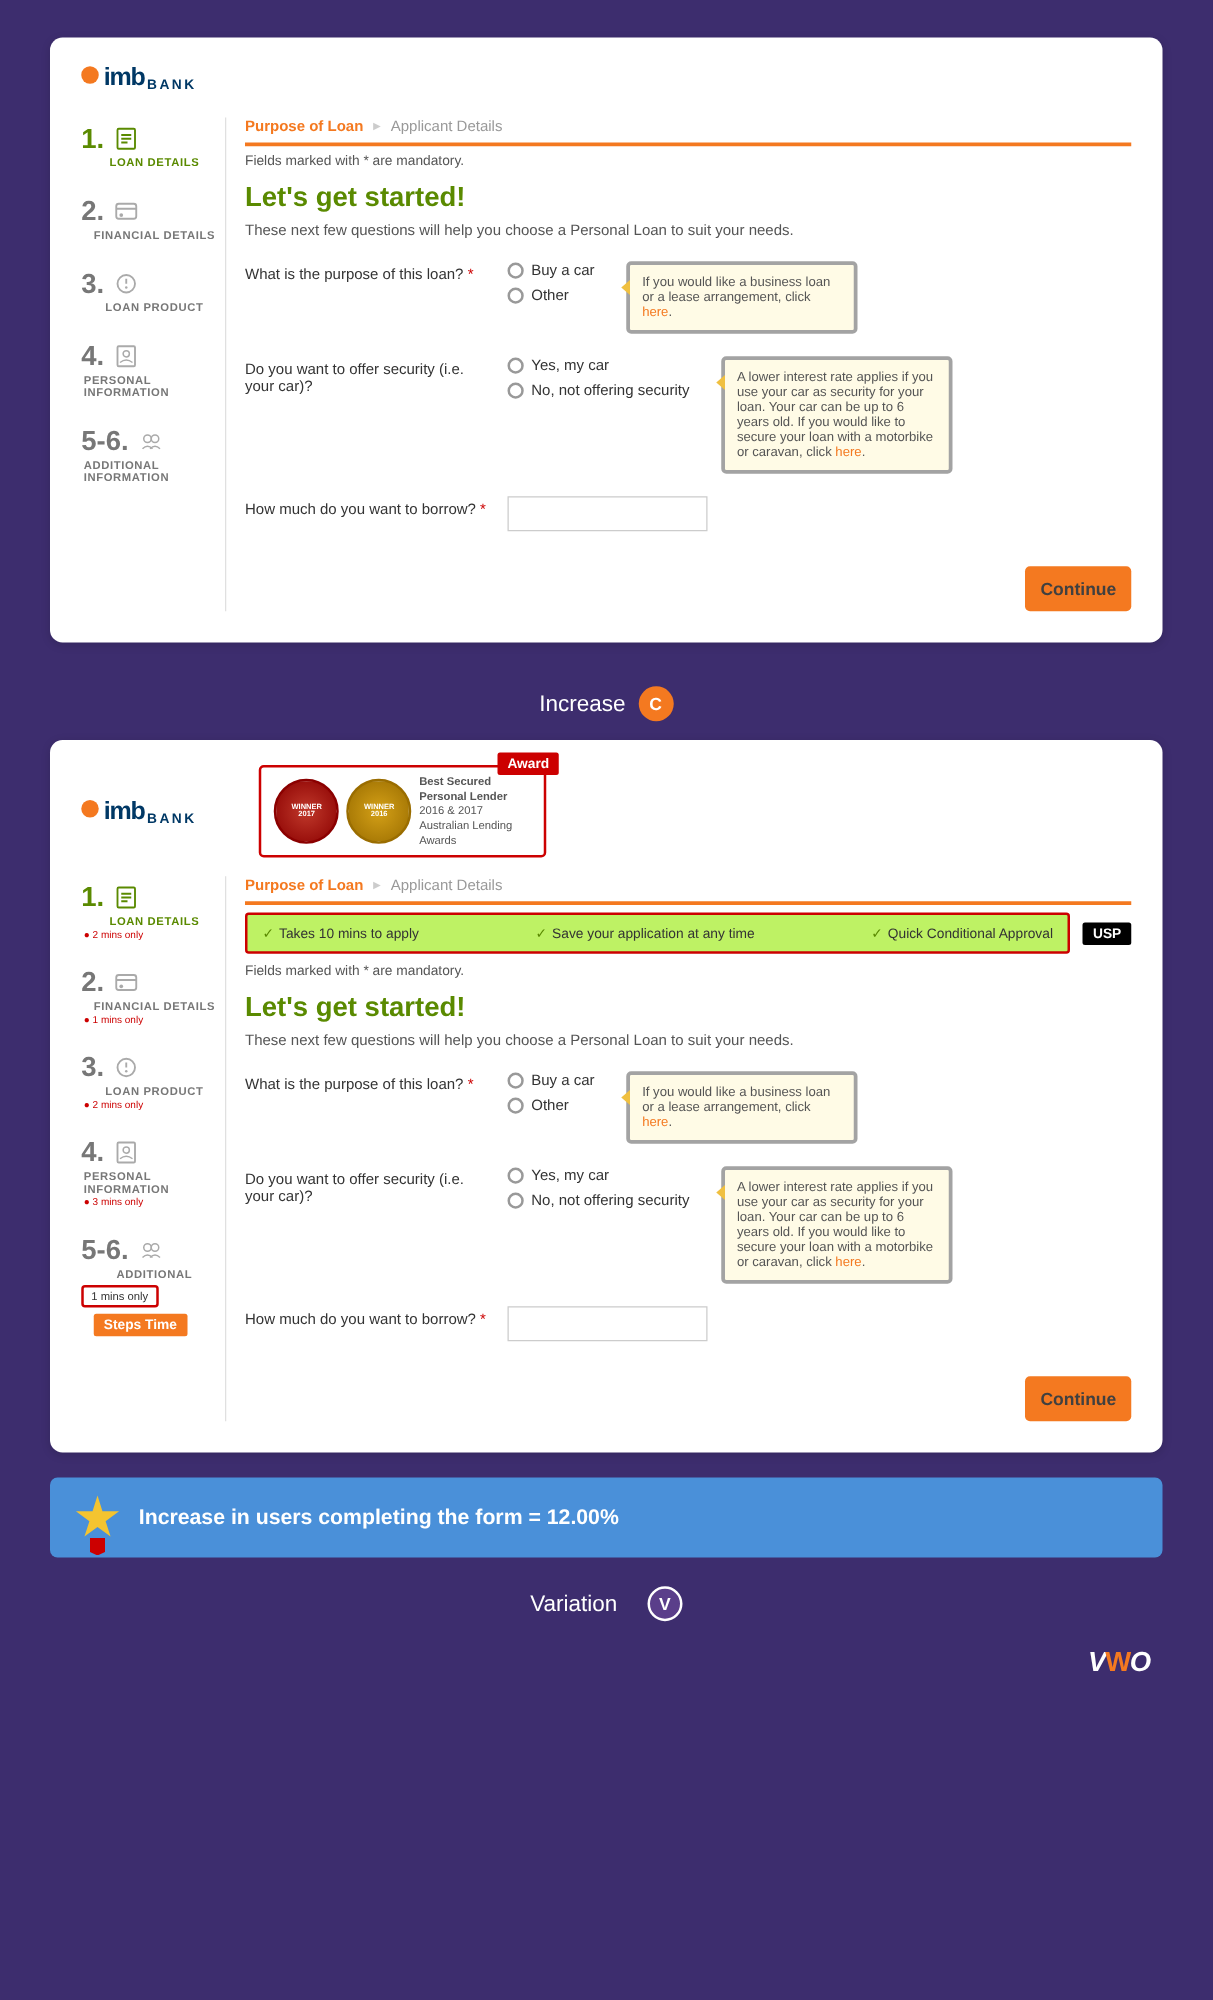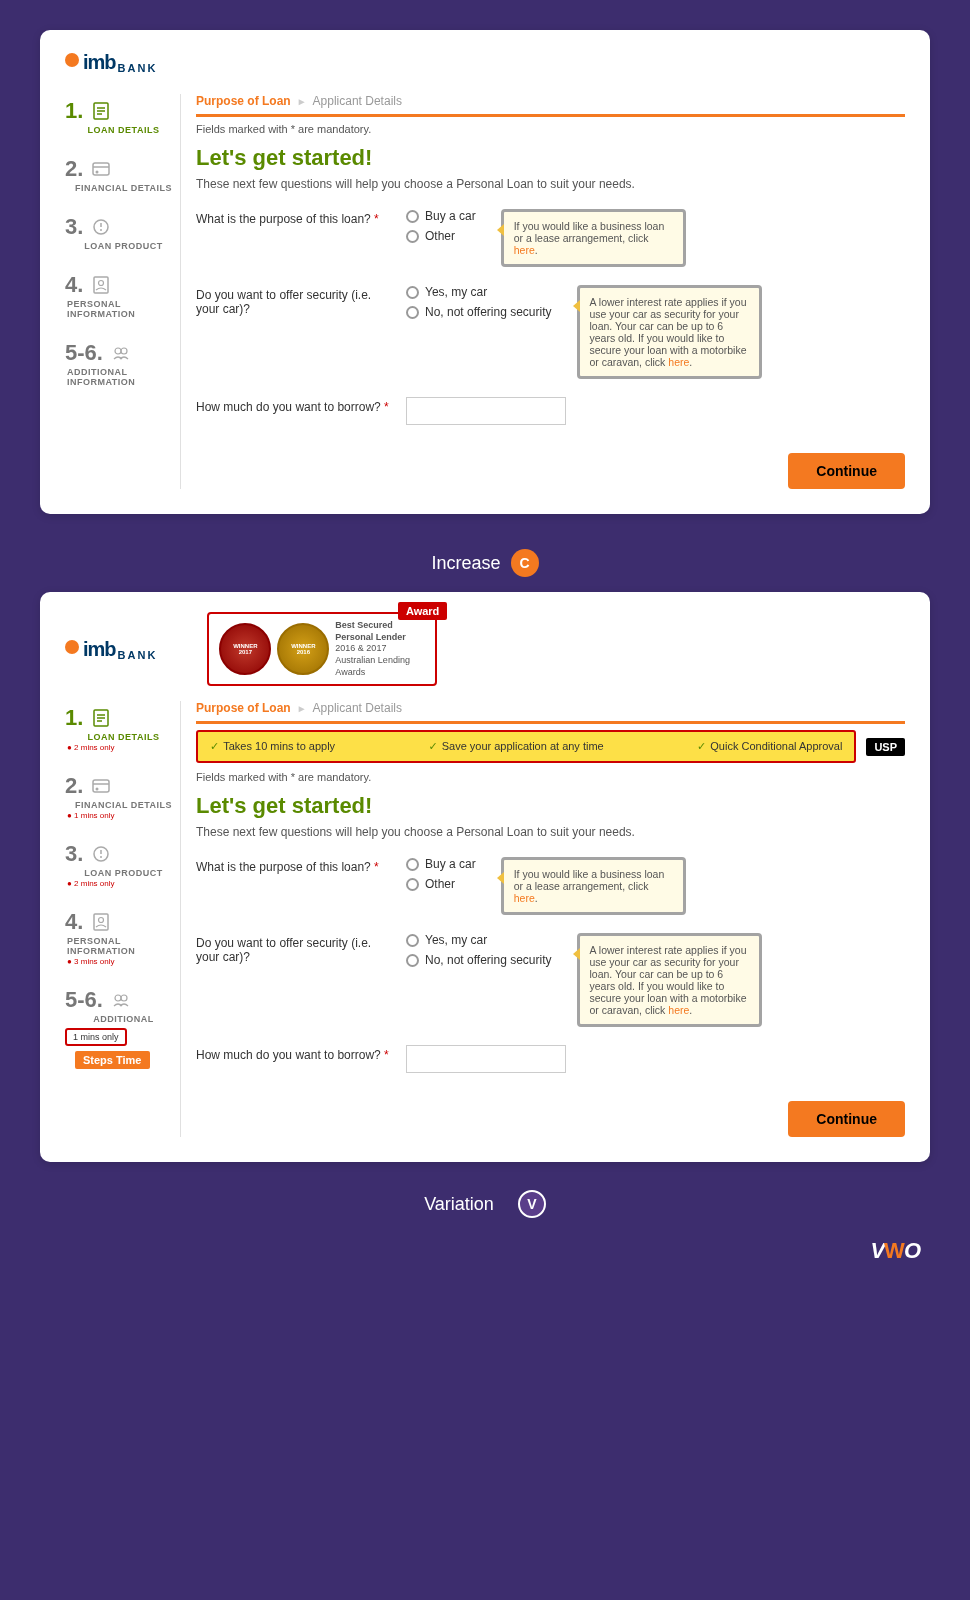--- a/index.html
+++ b/index.html
@@ -165,21 +165,21 @@
       margin-bottom: 10px;
     }
 
     .usp-bar {
       border: 2px solid #c00;
       border-radius: 3px;
       padding: 8px 12px;
       display: flex;
       justify-content: space-between;
       margin-bottom: 10px;
-      background: #fde047;
+      background: #bef264;
     }
 
     .usp-item {
       font-size: 11px;
       color: #333;
     }
 
     .usp-check {
       color: #5a8a00;
       margin-right: 4px;
@@ -270,23 +270,23 @@
     .text-input {
       border: 1px solid #ccc;
       padding: 5px 8px;
       width: 160px;
       font-size: 12px;
       height: 28px;
     }
 
     .continue-btn {
       background: #f47920;
-      color: #000000;
+      color: #404040;
       border: none;
-      padding: 10px 28px;
+      padding: 10px 12px;
       font-size: 14px;
       font-weight: bold;
       border-radius: 4px;
       cursor: pointer;
       float: right;
       margin-top: 10px;
     }
 
     .control-label-row {
       text-align: center;
@@ -819,20 +819,30 @@
           <input type="text" class="text-input" style="">
         </div>
 
         <div class="clearfix">
           <button class="continue-btn">Continue</button>
         </div>
       </div>
     </div>
   </div>
 
+  <div class="result-bar">
+    <div style="display:flex; align-items:center; gap:8px;">
+
+      <div style="position:relative; display:inline-block;">
+        <div class="star-badge"></div>
+        <div style="width:12px; height:14px; background:#c00; clip-path:polygon(0 0, 100% 0, 100% 80%, 50% 100%, 0 80%); position:absolute; bottom:-12px; left:50%; transform:translateX(-50%);"></div>
+      </div>
+    </div>
+    <div class="result-text">Increase in users completing the form = 12.00%</div>
+  </div>
 
   <div class="variation-label-row">
     <span>Variation</span>
     <div class="label-badge-v">V</div>
   </div>
 
   <div class="vwo-logo">
     <span style="font-style:italic; letter-spacing:-1px;">V<span style="font-style:normal; color:#f47920;">W</span>O</span>
   </div>
 

